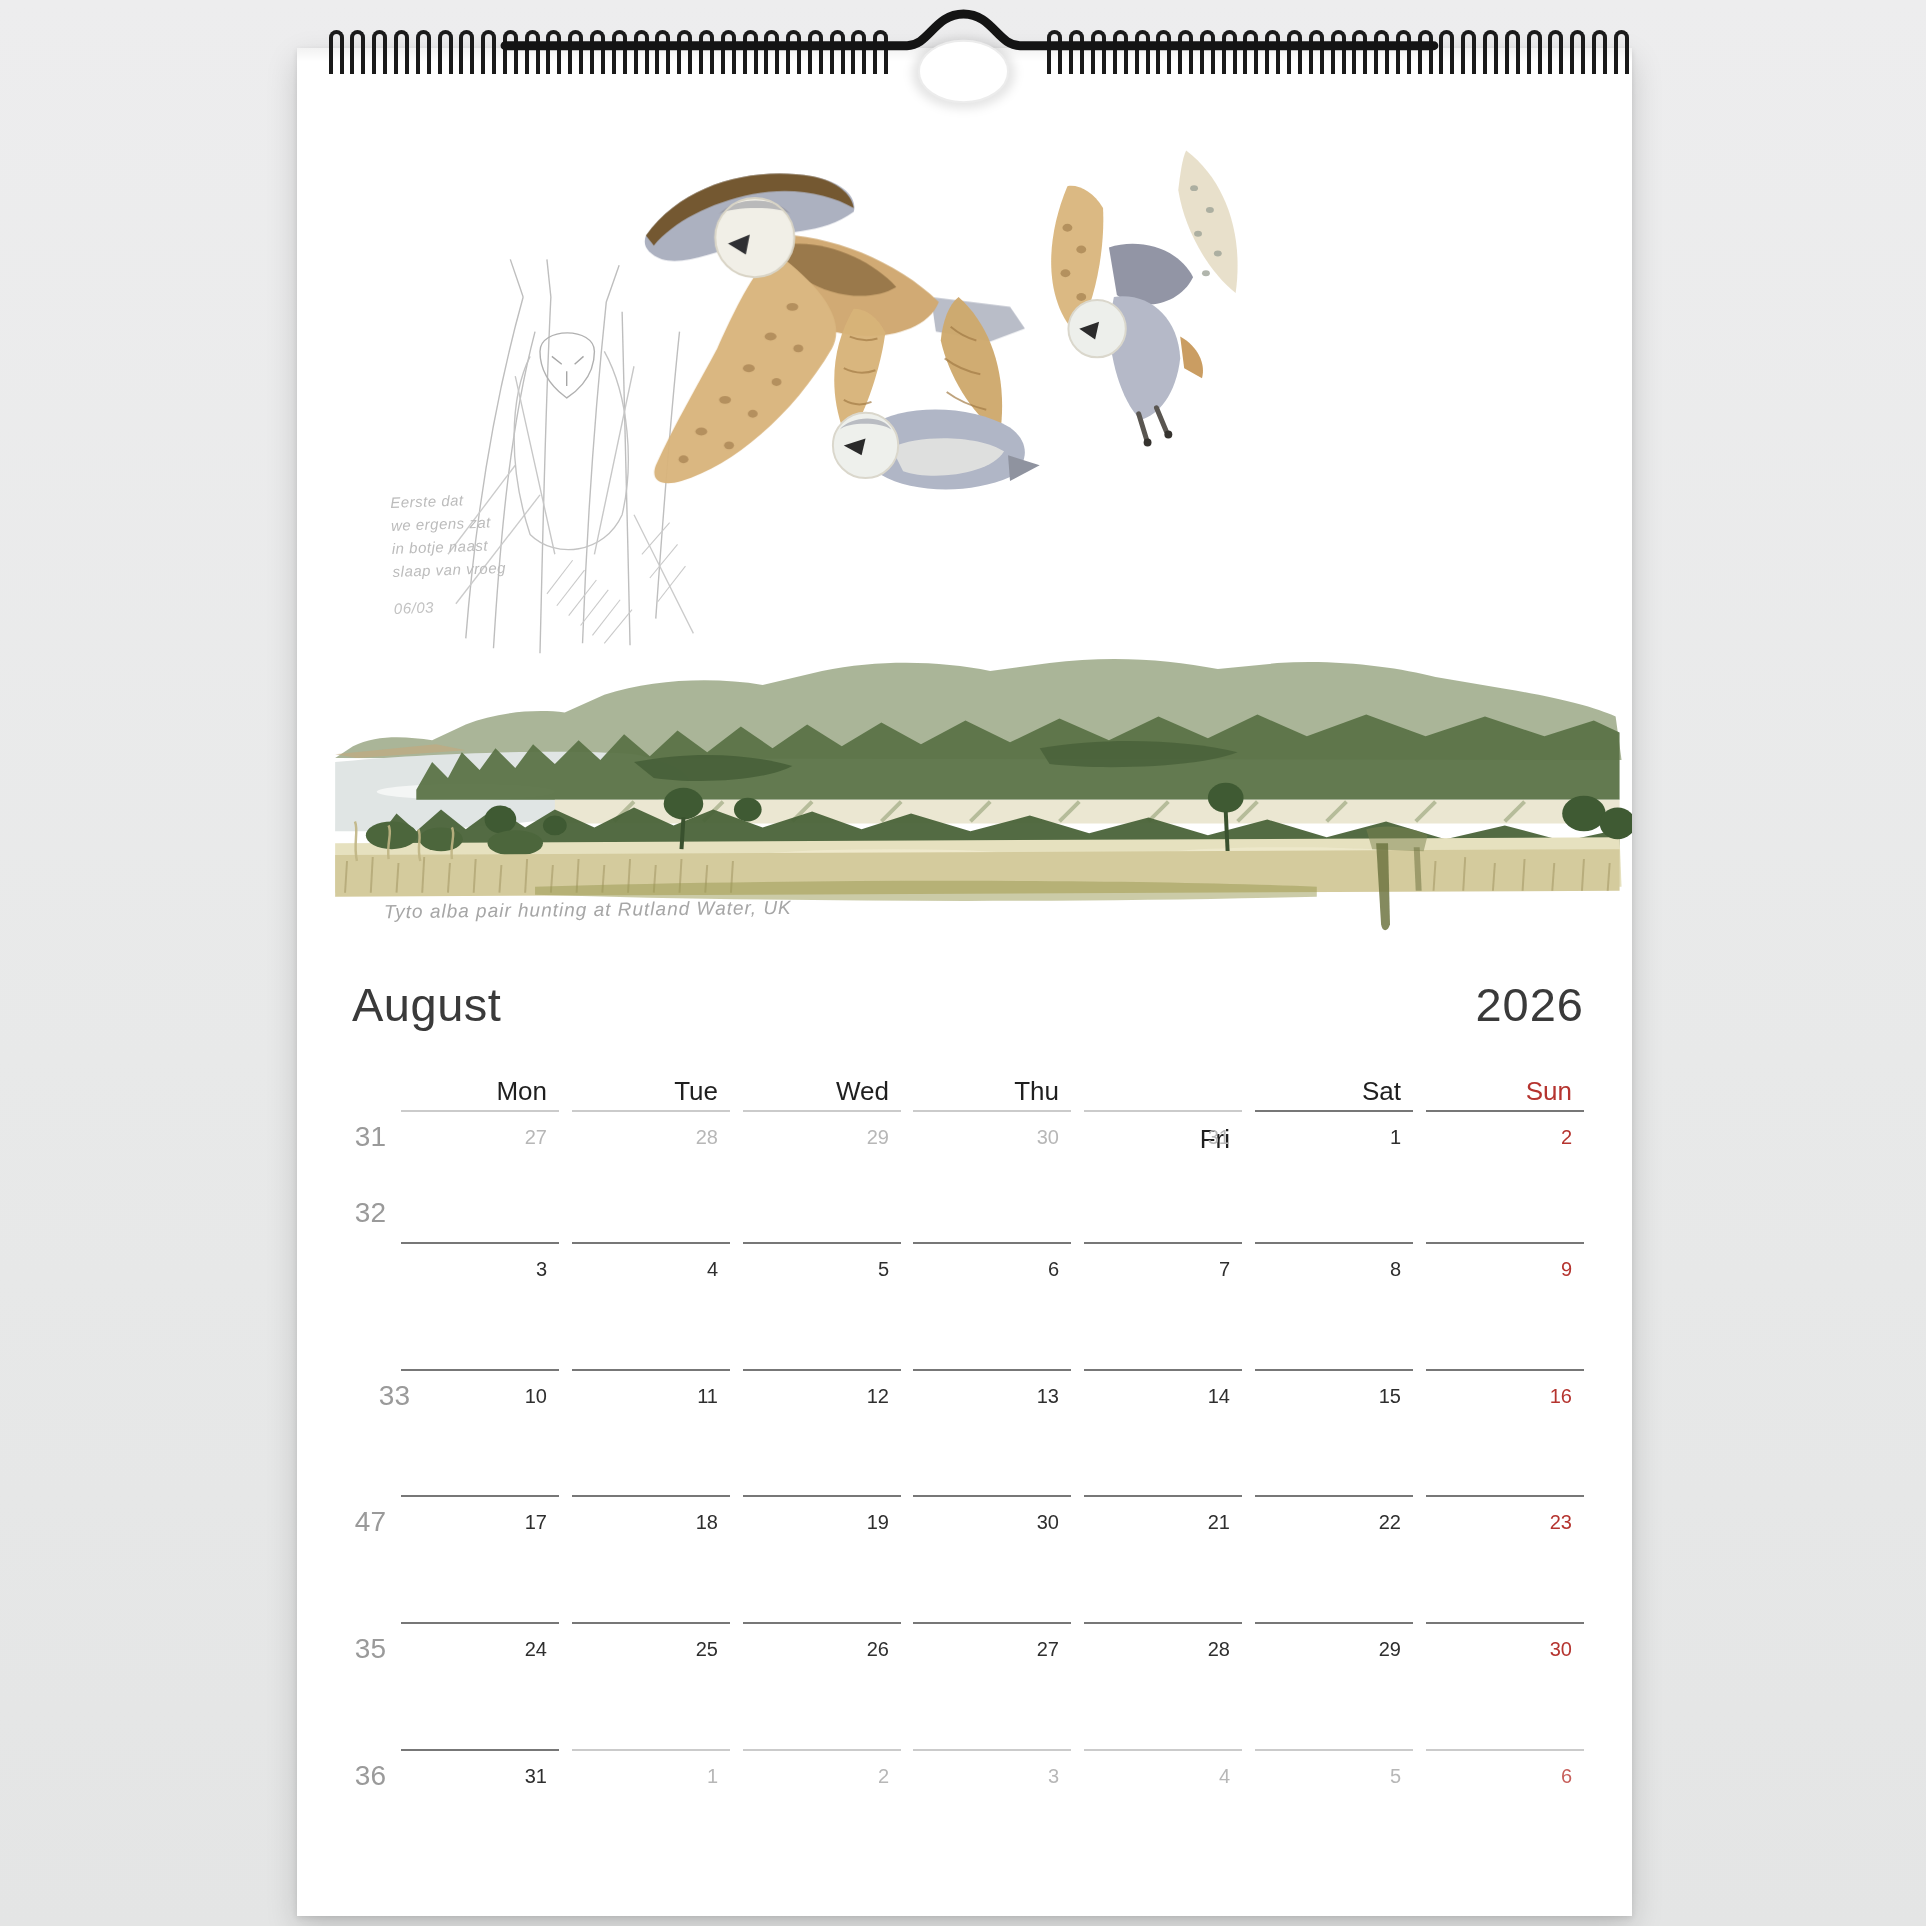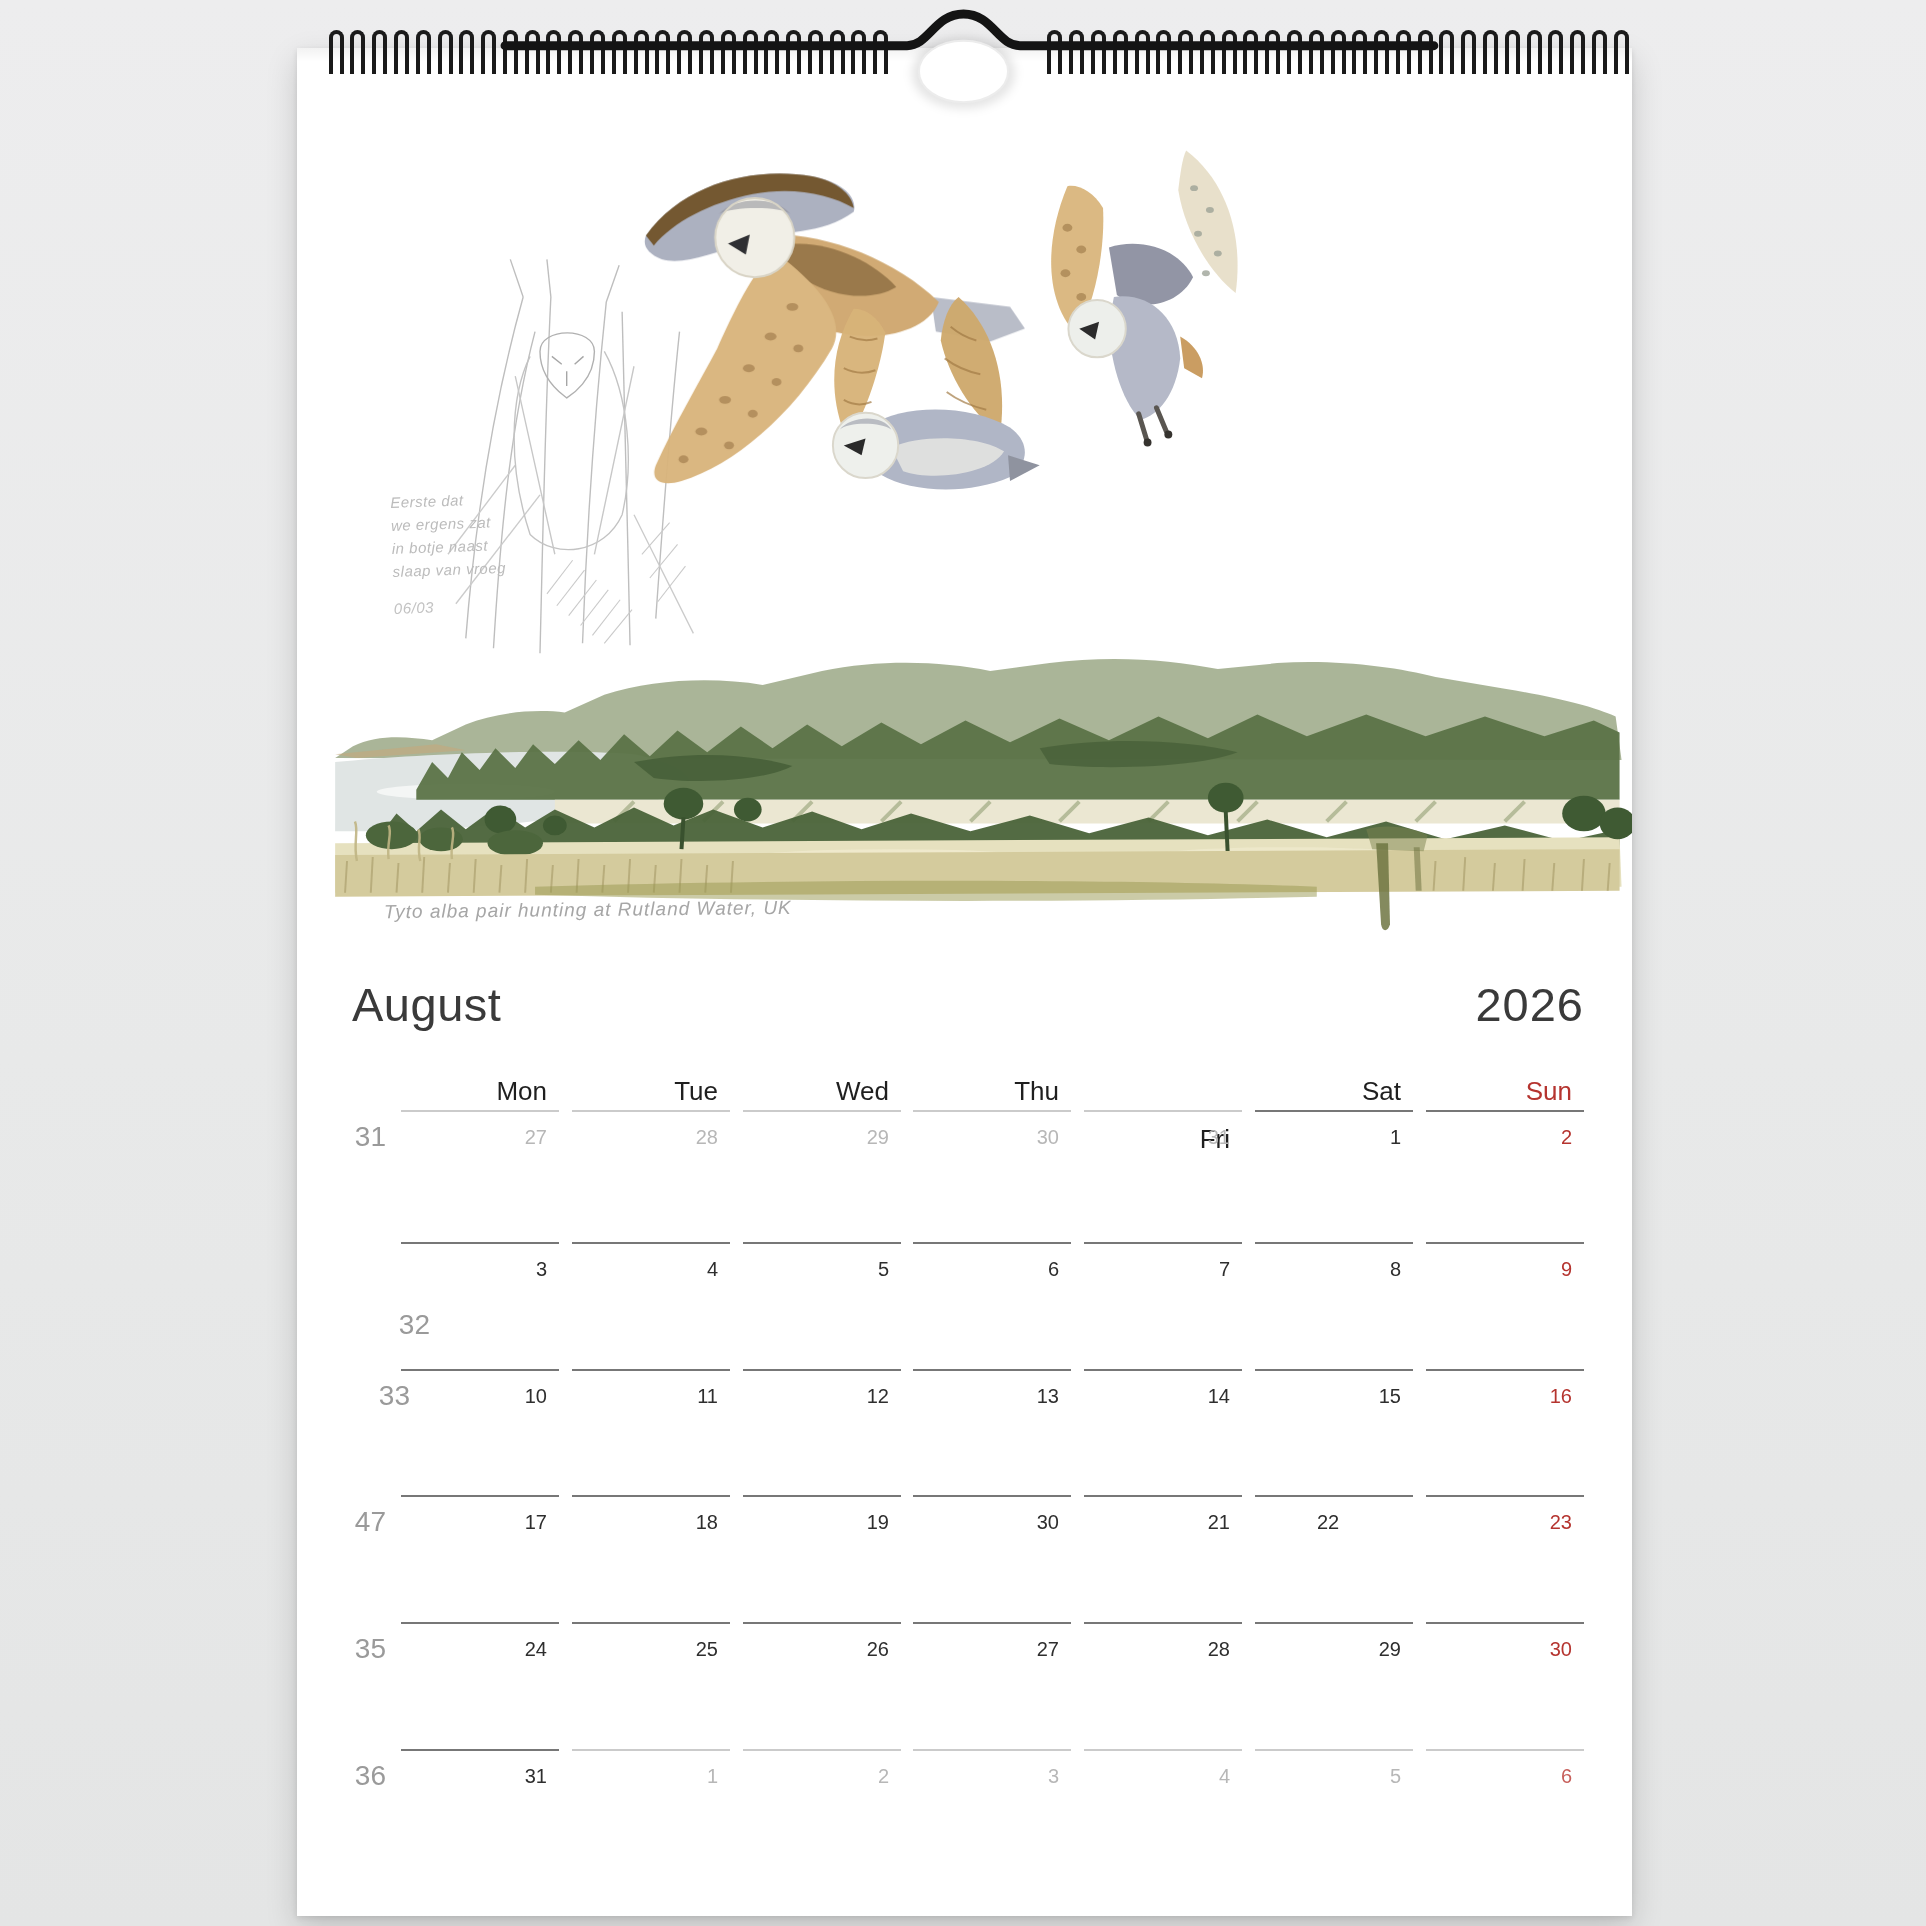--- a/index.html
+++ b/index.html
@@ -294,21 +294,21 @@
       <div class="hdr-cell sun" style="left: 1129px; top: 1028px; width: 158px;">Sun</div>
       <div class="rule dark" style="left: 1129px; top: 1062px; width: 158px;"></div>
       <div class="week-num" style="top: 1072px;">31</div>
       <div class="day-cell day-other" style="left: 104px; top: 1072px; width: 158px;">27</div>
       <div class="day-cell day-other" style="left: 275px; top: 1072px; width: 158px;">28</div>
       <div class="day-cell day-other" style="left: 446px; top: 1072px; width: 158px;">29</div>
       <div class="day-cell day-other" style="left: 616px; top: 1072px; width: 158px;">30</div>
       <div class="day-cell day-other" style="left: 787px; top: 1072px; width: 158px;">31</div>
       <div class="day-cell day-cur" style="left: 958px; top: 1072px; width: 158px;">1</div>
       <div class="day-cell day-sun" style="left: 1129px; top: 1072px; width: 158px;">2</div>
-      <div class="week-num" style="top: 1260px; padding-left: 44px;">32</div>
+      <div class="week-num" style="top: 1148px;">32</div>
       <div class="rule dark" style="left: 104px; top: 1194px; width: 158px;"></div>
       <div class="day-cell day-cur" style="left: 104px; top: 1204px; width: 158px;">3</div>
       <div class="rule dark" style="left: 275px; top: 1194px; width: 158px;"></div>
       <div class="day-cell day-cur" style="left: 275px; top: 1204px; width: 158px;">4</div>
       <div class="rule dark" style="left: 446px; top: 1194px; width: 158px;"></div>
       <div class="day-cell day-cur" style="left: 446px; top: 1204px; width: 158px;">5</div>
       <div class="rule dark" style="left: 616px; top: 1194px; width: 158px;"></div>
       <div class="day-cell day-cur" style="left: 616px; top: 1204px; width: 158px;">6</div>
       <div class="rule dark" style="left: 787px; top: 1194px; width: 158px;"></div>
       <div class="day-cell day-cur" style="left: 787px; top: 1204px; width: 158px;">7</div>
@@ -336,21 +336,21 @@
       <div class="day-cell day-cur" style="left: 104px; top: 1457px; width: 158px;">17</div>
       <div class="rule dark" style="left: 275px; top: 1447px; width: 158px;"></div>
       <div class="day-cell day-cur" style="left: 275px; top: 1457px; width: 158px;">18</div>
       <div class="rule dark" style="left: 446px; top: 1447px; width: 158px;"></div>
       <div class="day-cell day-cur" style="left: 446px; top: 1457px; width: 158px;">19</div>
       <div class="rule dark" style="left: 616px; top: 1447px; width: 158px;"></div>
       <div class="day-cell day-cur" style="left: 616px; top: 1457px; width: 158px;">30</div>
       <div class="rule dark" style="left: 787px; top: 1447px; width: 158px;"></div>
       <div class="day-cell day-cur" style="left: 787px; top: 1457px; width: 158px;">21</div>
       <div class="rule dark" style="left: 958px; top: 1447px; width: 158px;"></div>
-      <div class="day-cell day-cur" style="left: 958px; top: 1457px; width: 158px; text-align: center;">22</div>
+      <div class="day-cell day-cur" style="left: 958px; top: 1457px; width: 158px;">22</div>
       <div class="rule dark" style="left: 1129px; top: 1447px; width: 158px;"></div>
       <div class="day-cell day-sun" style="left: 1129px; top: 1457px; width: 158px;">23</div>
       <div class="week-num" style="top: 1584px;">35</div>
       <div class="rule dark" style="left: 104px; top: 1574px; width: 158px;"></div>
       <div class="day-cell day-cur" style="left: 104px; top: 1584px; width: 158px;">24</div>
       <div class="rule dark" style="left: 275px; top: 1574px; width: 158px;"></div>
       <div class="day-cell day-cur" style="left: 275px; top: 1584px; width: 158px;">25</div>
       <div class="rule dark" style="left: 446px; top: 1574px; width: 158px;"></div>
       <div class="day-cell day-cur" style="left: 446px; top: 1584px; width: 158px;">26</div>
       <div class="rule dark" style="left: 616px; top: 1574px; width: 158px;"></div>

